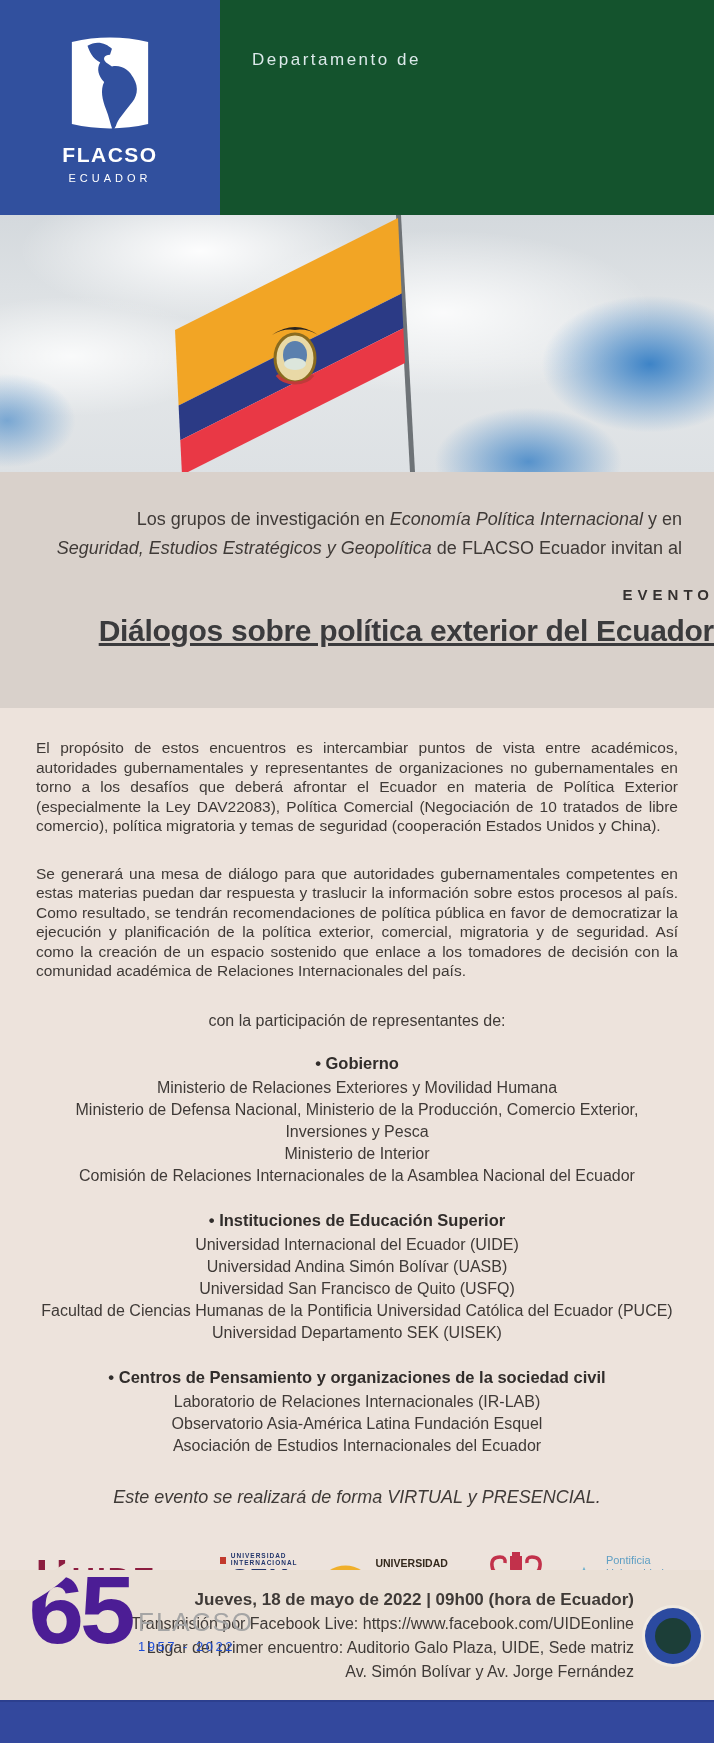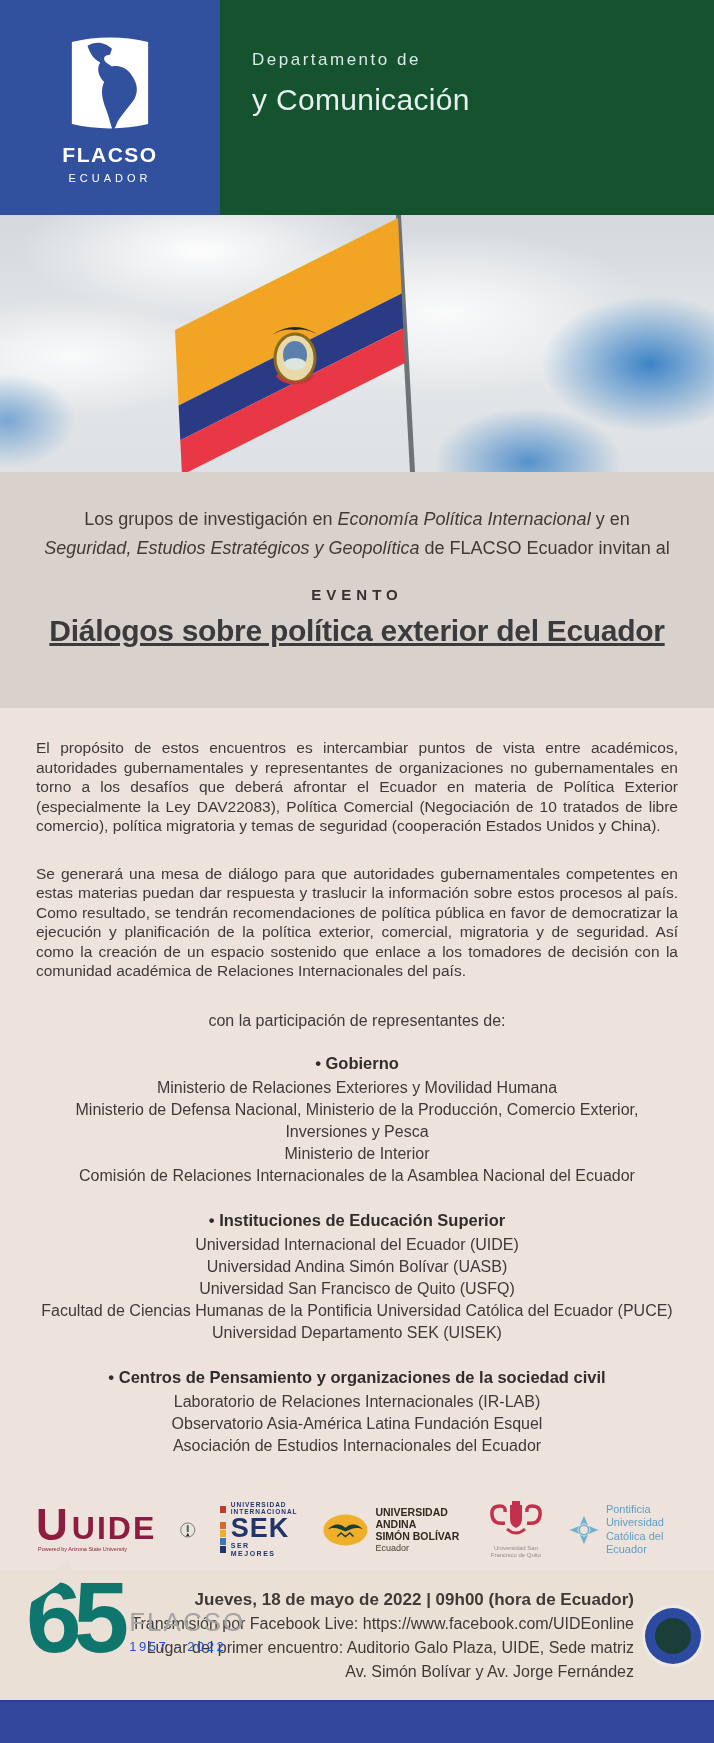--- a/index.html
+++ b/index.html
@@ -24,21 +24,21 @@
       radial-gradient(ellipse 150px 95px at 91% 58%, rgba(52,126,197,.95), rgba(52,126,197,0) 72%),
       radial-gradient(ellipse 130px 75px at 74% 96%, rgba(52,126,197,.8), rgba(52,126,197,0) 72%),
       radial-gradient(ellipse 95px 65px at 1% 80%, rgba(52,126,197,.6), rgba(52,126,197,0) 72%),
       radial-gradient(ellipse 240px 90px at 28% 14%, rgba(255,255,255,.95), rgba(255,255,255,0) 75%),
       radial-gradient(ellipse 280px 110px at 62% 38%, rgba(255,255,255,.85), rgba(255,255,255,0) 75%),
       radial-gradient(ellipse 200px 80px at 10% 55%, rgba(255,255,255,.8), rgba(255,255,255,0) 75%),
       linear-gradient(180deg,#d4d9dd 0%,#e4e7e9 55%,#dde1e4 100%);}
   .photo svg{position:absolute;inset:0;}
 
   
-  .intro{height:236px;background:#D9D1CB;text-align:center;padding-top:33px;color:#3F3A37;}
+  .intro{height:236px;background:#D9D1CB;text-align:right;padding-top:33px;color:#3F3A37;}
   .invite{font-size:18px;line-height:29px;max-width:650px;margin:0 auto;}
   .invite em{font-style:italic;}
   .kicker{margin-top:23px;font-weight:bold;font-size:15px;letter-spacing:5px;color:#353130;}
   .event-title{margin-top:11px;font-weight:bold;font-size:30px;letter-spacing:-.3px;color:#3B3B3D;text-decoration:underline;}
 
   
   .body-sec{height:862px;background:#EDE3DC;padding:30px 36px 0;color:#3F3A37;}
   .para{font-size:15.5px;line-height:19.5px;text-align:justify;margin:0 0 28px;}
   .participation{text-align:center;font-size:16px;margin-top:31px;}
   .group{text-align:center;margin-top:24px;}
@@ -70,21 +70,21 @@
   .usfq-name{font-size:6px;line-height:7px;color:#9B8A80;text-align:center;margin-top:2px;}
   .puce{gap:7px;}
   .puce-text{display:flex;flex-direction:column;line-height:1.2;}
   .puce-text span{font-size:11px;color:#5F9FC4;}
 
   
   .footer{height:130px;background:#EAE0D6;position:relative;padding:18px 80px 0 0;}
   .footer-text{text-align:right;font-size:16px;line-height:24px;color:#3F3A37;}
   .footer-schedule{font-weight:bold;font-size:17px;}
   .f65{position:absolute;left:26px;top:6px;display:flex;align-items:flex-end;}
-  .f65-num{font-size:100px;font-weight:bold;color:#0f766e;line-height:.82;letter-spacing:-8px;position:relative;}
+  .f65-num{font-size:100px;font-weight:bold;color:#4c1d95;line-height:.82;letter-spacing:-8px;position:relative;font-family:Liberation Mono, monospace;}
   .f65-swoosh{position:absolute;left:-8px;top:0;width:58px;height:15px;background:#EAE0D6;
               transform:rotate(-32deg);border-radius:0 0 60% 0;}
   .f65-text{margin-left:8px;padding-bottom:4px;display:flex;flex-direction:column;}
   .f65-name{font-size:26px;color:#A5A5A5;letter-spacing:2px;}
   .f65-years{font-size:13px;color:#1d4ed8;letter-spacing:2.5px;margin-top:1px;}
   .footer-dot{position:absolute;right:13px;top:38px;width:56px;height:56px;border-radius:50%;
               background:#2B4AA0;box-shadow:0 0 0 3px #F0E9E0;display:flex;align-items:center;justify-content:center;}
   .footer-dot-inner{width:36px;height:36px;border-radius:50%;background:#1C3E38;}
 
   .bottom-bar{height:43px;background:#33489D;border-top:2px solid #2C3F8E;}
@@ -101,21 +101,20 @@
         <path d="M22,14 C31,8 41,11 47,17 L45,23 C39,23 37,27 41,31 L47,35
                  C57,33 65,39 69,47 C75,57 73,67 65,75 C59,83 53,89 51,96
                  L48,101 C45,93 44,86 41,79 C37,69 35,59 39,51 C33,45 31,37 35,31
                  C27,27 24,20 22,14 Z" fill="#31509E"></path>
       </svg>
       <div class="flacso-name">FLACSO</div>
       <div class="flacso-country">ECUADOR</div>
     </div>
     <div class="header-right">
       <div class="dept-line1">Departamento de</div>
-      <div class="dept-line2">y Comunicación</div>
     </div>
   </div>
 
   <div class="photo">
     <svg viewBox="0 0 714 257">
       <polygon points="396,0 401,0 415,257 410,257" fill="#6E7377"></polygon>
       <polygon points="398,3 175,115 178.6,190.4 401.6,78.4" fill="#F2A525"></polygon>
       <polygon points="401.6,78.4 178.6,190.4 180.3,225.2 403.3,113.2" fill="#2B3A85"></polygon>
       <polygon points="403.3,113.2 180.3,225.2 182,260 405,148" fill="#E93845"></polygon>
       <path d="M272,120 q23,-16 46,0 q-12,-7 -23,-5 q-11,-2 -23,5 Z" fill="#2A241F"></path>
@@ -155,20 +154,21 @@
       <div class="group-item">Universidad Departamento SEK (UISEK)</div>
     </div>
 
     <div class="group">
       <div class="group-heading">• Centros de Pensamiento y organizaciones de la sociedad civil</div>
       <div class="group-item">Laboratorio de Relaciones Internacionales (IR-LAB)</div>
       <div class="group-item">Observatorio Asia-América Latina Fundación Esquel</div>
       <div class="group-item">Asociación de Estudios Internacionales del Ecuador</div>
     </div>
 
+    <div class="modality">Este evento se realizará de forma VIRTUAL y PRESENCIAL.</div>
 
     <div class="logo-strip">
 
       <div class="logo logo-uide">
         <div class="uide-row">
           <span class="uide-u">U</span>
           <span class="uide-name">UIDE</span>
         </div>
         <span class="uide-tagline">Powered by Arizona State University</span>
       </div>

